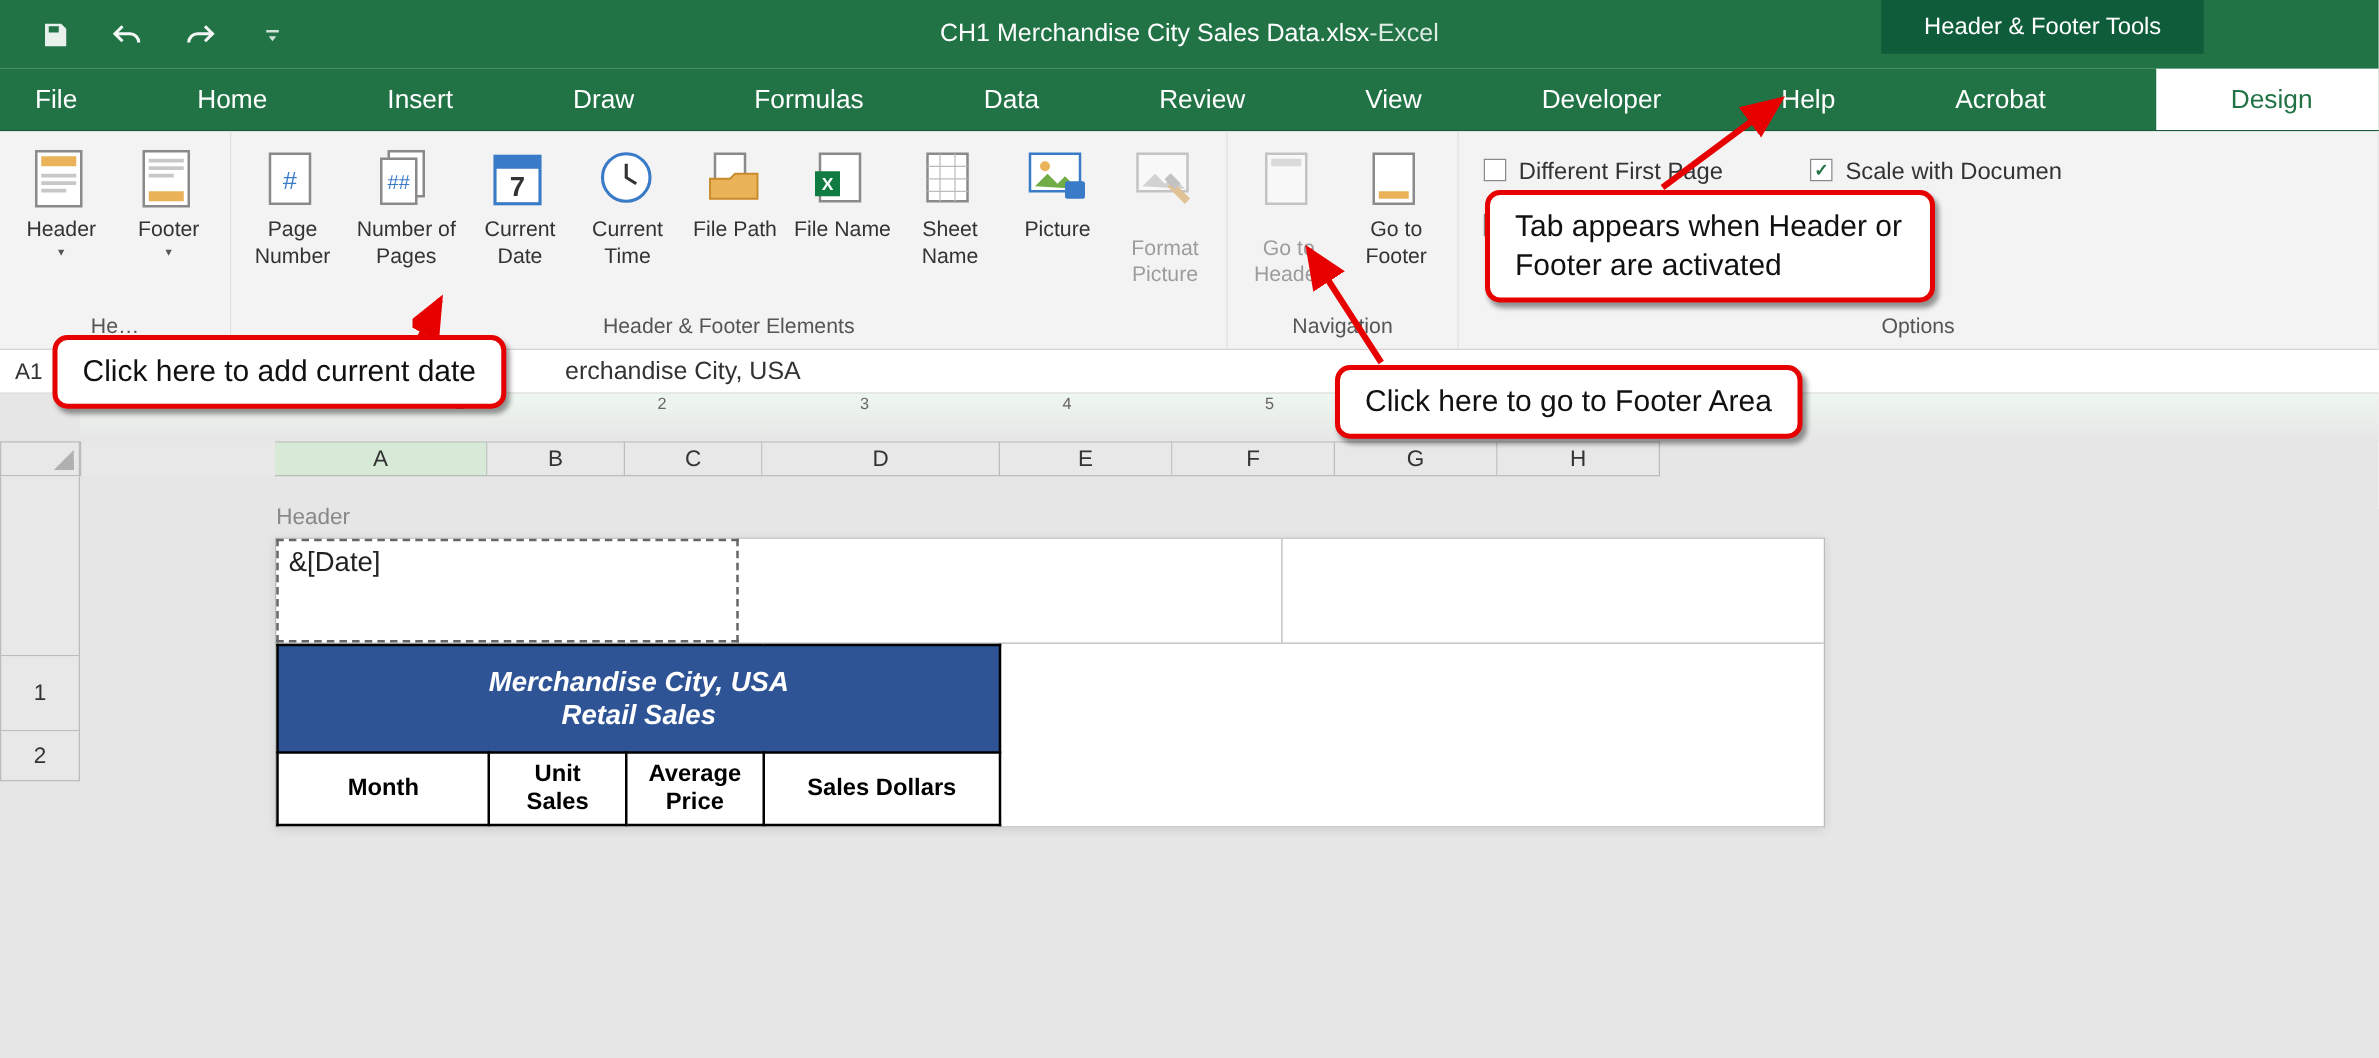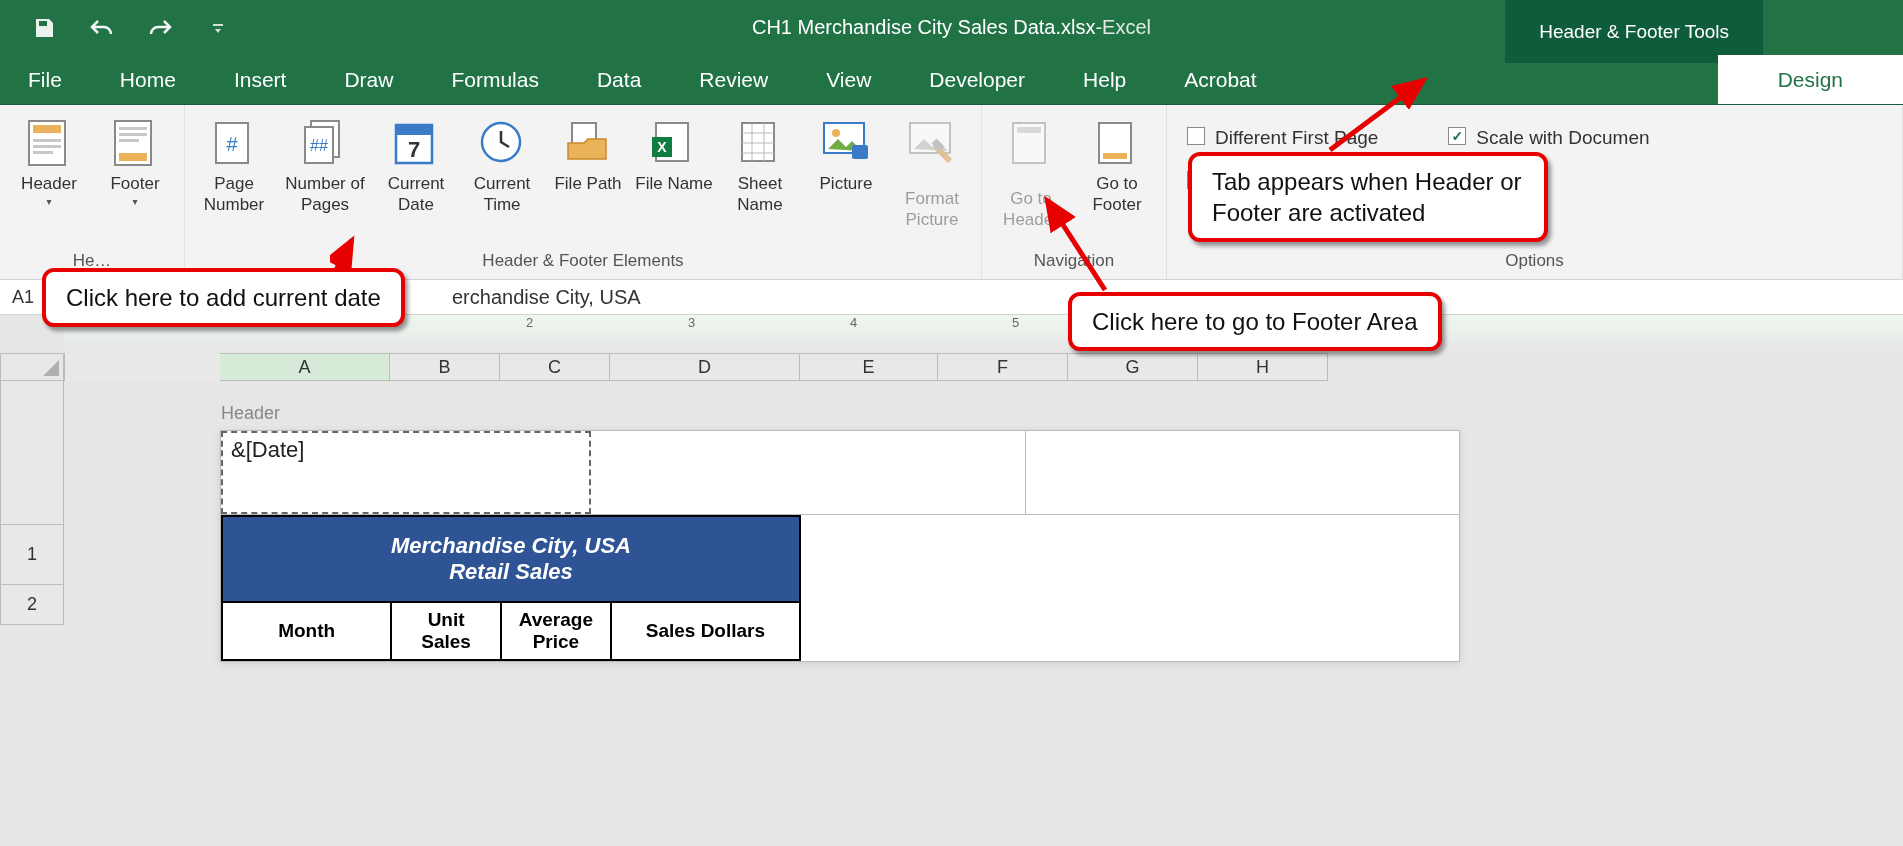--- a/index.html
+++ b/index.html
@@ -4,24 +4,24 @@
 <style>
 * { margin: 0; padding: 0; box-sizing: border-box; font-family: "Segoe UI", Arial, sans-serif; }
 body { background: #fff; overflow: hidden; width: 1903px; }
 
 
 .titlebar { background: #217346; height: 55px; display: flex; align-items: center; color: #fff; position: relative; }
 .titlebar .qat { display: flex; align-items: center; gap: 30px; padding-left: 30px; }
 .qat-item { width: 28px; height: 28px; display: flex; align-items: center; justify-content: center; opacity: .95; }
 .title-text { position: absolute; left: 50%; transform: translateX(-50%); font-size: 20px; display: flex; align-items: center; }
 .title-text .suffix { opacity: .85; }
-.contextual-tab-title { position: absolute; right: 140px; top: 0; height: 63px; background: #0f5c3a; color: #fff; display: flex; align-items: center; padding: 0 34px; font-size: 19px; }
-
-
-.tabs { background: #217346; height: 50px; display: flex; align-items: center; padding-left: 20px; gap: 42px; color: #fff; font-size: 21px; border-bottom: 1px solid #1a5937; text-align: right; }
+.contextual-tab-title { position: absolute; right: 140px; top: 0; height: 43px; background: #0f5c3a; color: #fff; display: flex; align-items: center; padding: 0 34px; font-size: 19px; }
+
+
+.tabs { background: #217346; height: 50px; display: flex; align-items: center; padding-left: 20px; gap: 80px; color: #fff; font-size: 21px; border-bottom: 1px solid #1a5937; text-align: right; }
 .tab { padding: 0 8px; height: 100%; display: flex; align-items: center; cursor: pointer; }
 .tab.contextual { background: #fff; color: #217346; margin-left: auto; padding: 0 60px; position: relative; }
 
 
 .ribbon { background: #f3f3f3; border-bottom: 1px solid #d4d4d4; display: flex; height: 175px; }
 .ribbon-group { display: flex; flex-direction: column; align-items: center; border-right: 1px solid #e1e1e1; padding: 8px 10px 2px; }
 .ribbon-group .buttons { display: flex; gap: 8px; flex: 1; align-items: flex-start; }
 .ribbon-group .group-label { font-size: 17px; color: #555; padding: 4px 0 6px; }
 .rbtn { display: flex; flex-direction: column; align-items: center; width: 78px; cursor: pointer; padding-top: 4px; }
 .rbtn .ico { width: 48px; height: 48px; margin: 2px 0 6px; }

